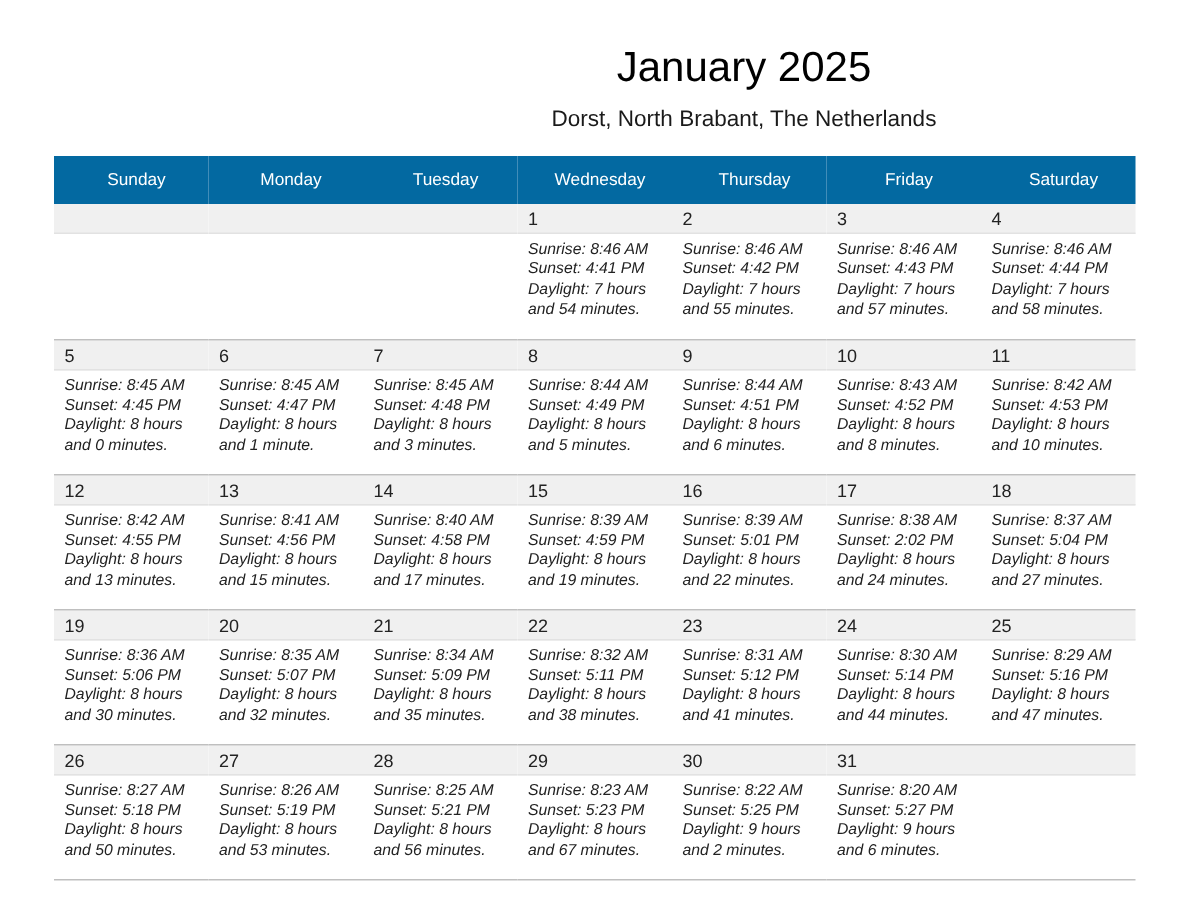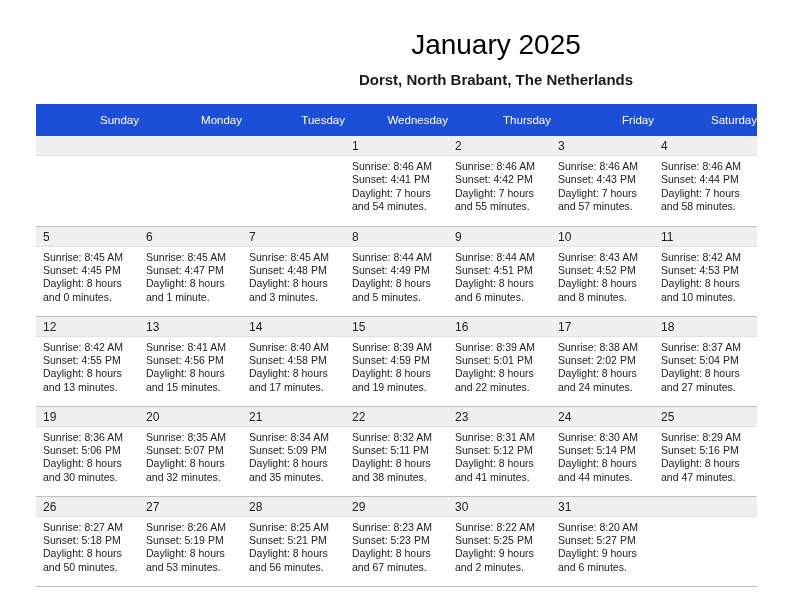--- a/index.html
+++ b/index.html
@@ -75,41 +75,40 @@
     color: #000000;
     line-height: 34px;
     white-space: nowrap;
   }
   .cal-subtitle {
     margin-top: 9px;
     font-size: 15px;
     color: #1a1a1a;
     line-height: 18px;
     white-space: nowrap;
-    font-weight: bold;
   }
 
   
   .cal-wrap {
     position: absolute;
     left: 36px;
     top: 104px;
     width: 721px;
   }
   table.cal {
     border-collapse: collapse;
     width: 721px;
     table-layout: fixed;
   }
   table.cal th {
-    background: #1d4ed8;
+    background: #0369a1;
     color: #ffffff;
     font-size: 11.5px;
     font-weight: normal;
-    text-align: right;
+    text-align: center;
     padding: 5px 0 5px 7px;
     height: 32px;
     border: none;
   }
   table.cal td {
     vertical-align: top;
     padding: 0;
     height: 90px;
     border-bottom: 1px solid #bfbfbf;
     background: #ffffff;
@@ -125,20 +124,21 @@
     padding: 3px 0 3px 7px;
     line-height: 14px;
     height: 20px;
     border-bottom: 1px solid #e2e2e2;
   }
   td.empty .daynum {
     color: transparent;
   }
   .info {
     padding: 4px 6px 0 7px;
+    font-style: italic;
   }
   .info div {
     font-size: 10.5px;
     line-height: 13.4px;
     color: #222222;
     white-space: nowrap;
   }
 </style>
 </head>
 <body>

